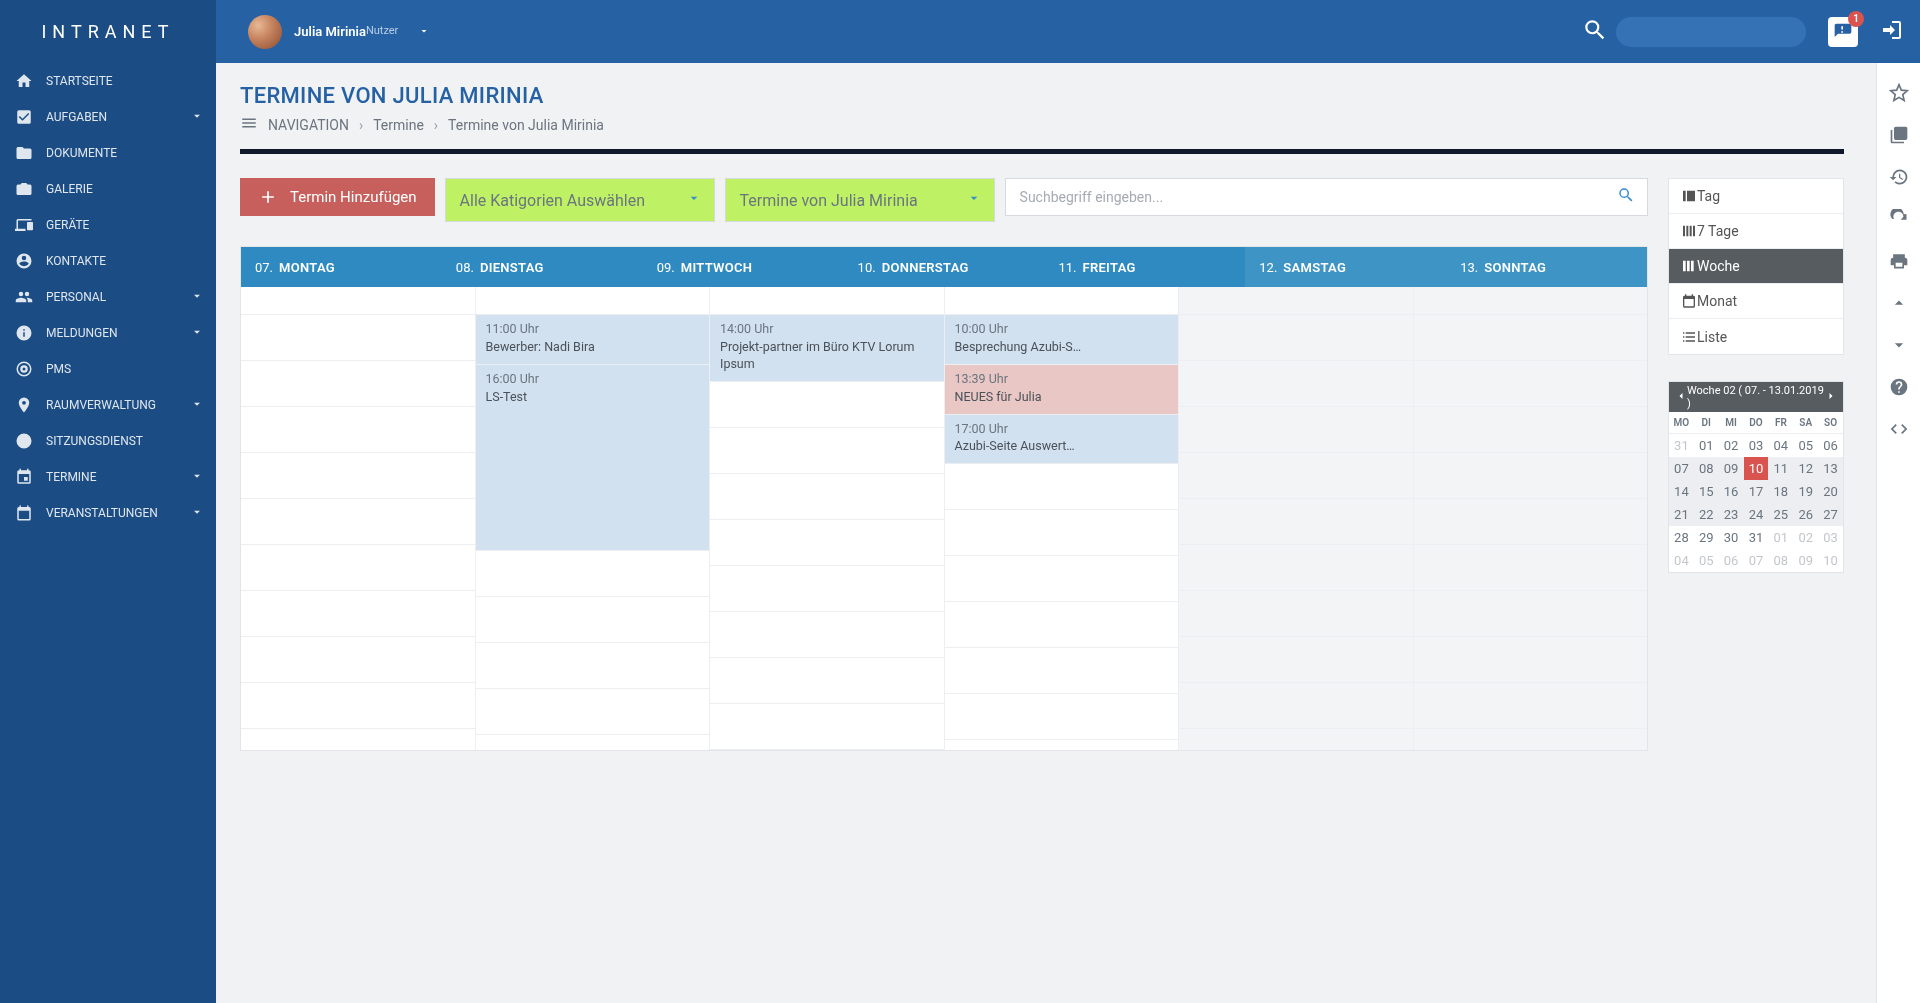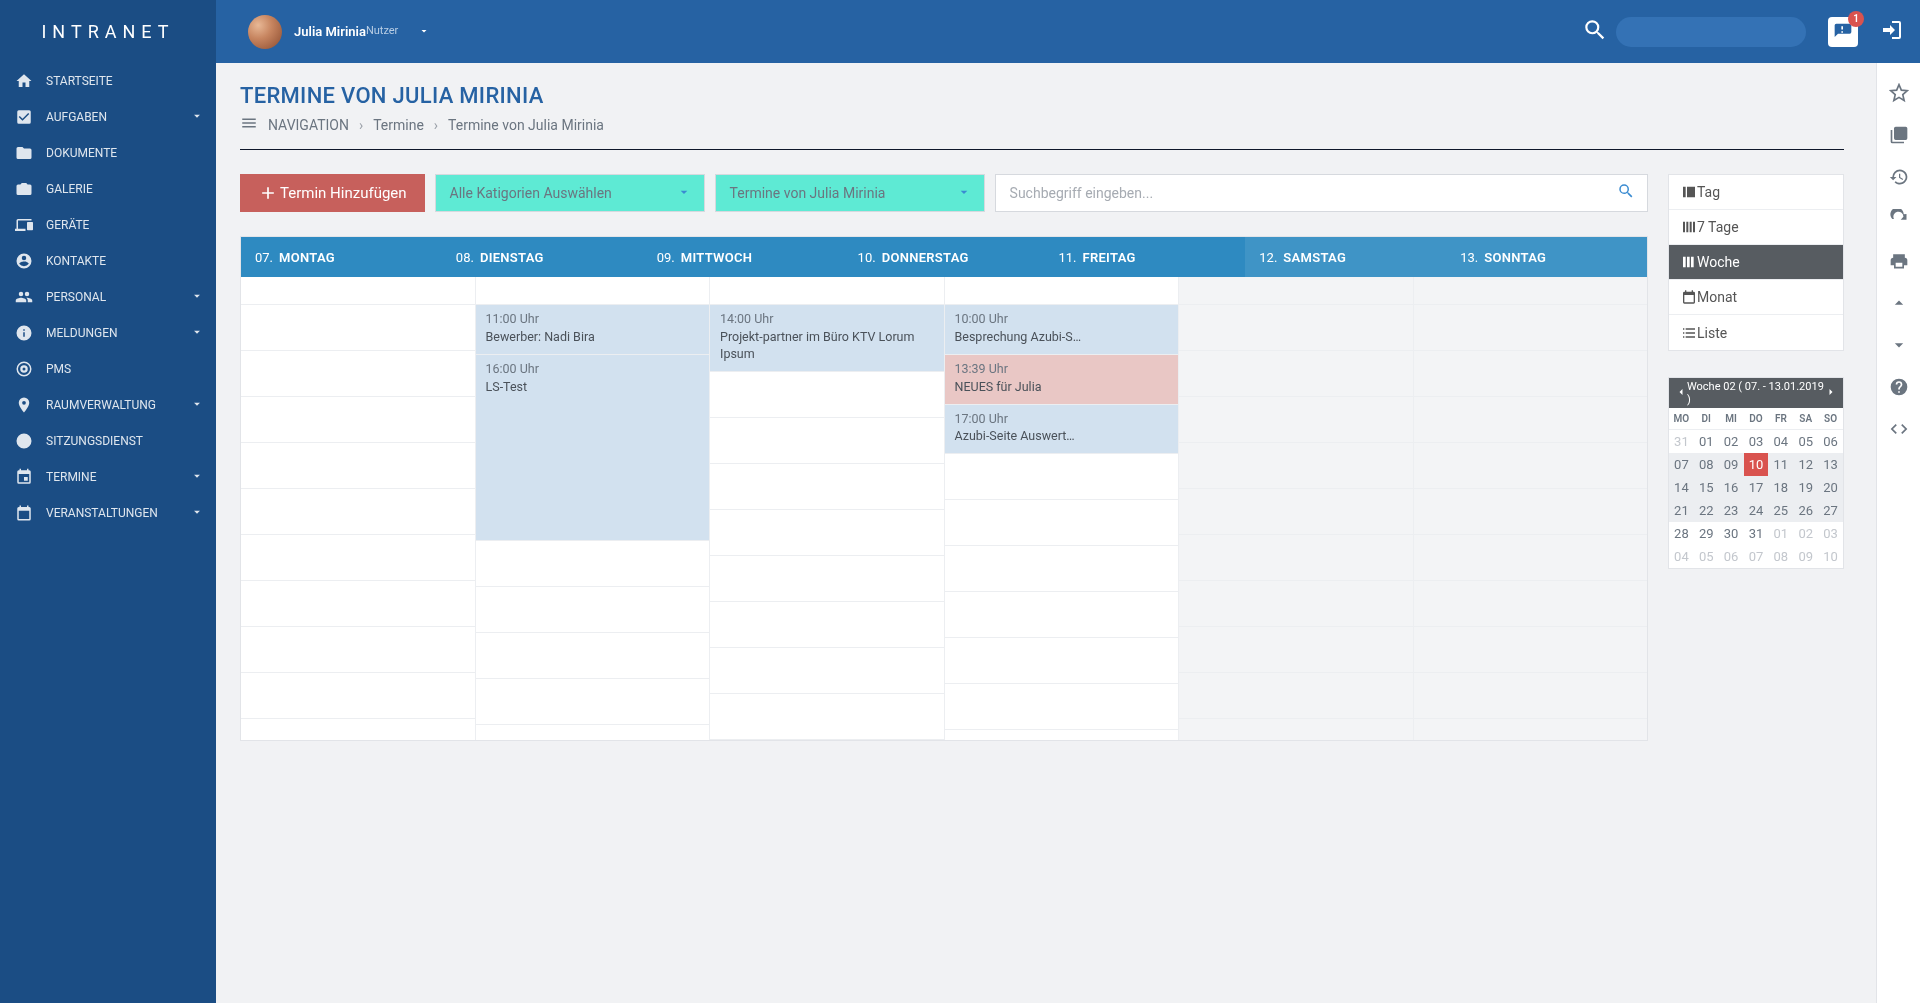--- a/index.html
+++ b/index.html
@@ -31,30 +31,30 @@
 .alert-btn{position:relative;margin-left:22px;width:30px;height:30px;background:#fff;border-radius:4px;display:flex;align-items:center;justify-content:center;cursor:pointer}
 .alert-btn svg{width:20px;height:20px;fill:#2662a3}
 .alert-badge{position:absolute;top:-6px;right:-6px;width:16px;height:16px;background:#d9534f;color:#fff;font-size:10px;border-radius:50%;display:flex;align-items:center;justify-content:center;font-weight:600}
 .logout-btn{margin-left:22px;cursor:pointer}
 .logout-btn svg{width:24px;height:24px;fill:#fff}
 
 
 .content-wrap{flex:1;display:flex;min-height:0}
 .content{flex:1;padding:20px 32px 20px 24px;overflow:auto;min-width:0}
 .page-title{color:#2662a3;font-size:22px;font-weight:500;letter-spacing:0.3px;margin-bottom:6px}
-.breadcrumb{display:flex;align-items:center;gap:10px;font-size:14px;color:#6b7580;padding-bottom:14px;border-bottom:1px solid #0f172a}
+.breadcrumb{display:flex;align-items:center;gap:10px;font-size:14px;color:#6b7580;padding-bottom:14px;border-bottom:5px solid #0f172a}
 .breadcrumb svg{width:18px;height:18px;fill:#6b7580}
 .bc-sep{color:#9aa0a8}
 .bc-item{cursor:pointer}
 
 
 .toolbar{display:flex;gap:10px;margin-top:24px;align-items:stretch}
-.btn-add{background:#c7605c;color:#fff;height:38px;padding:8px 18px;display:flex;align-items:center;gap:2px;font-size:15px;cursor:pointer;border:none}
+.btn-add{background:#c7605c;color:#fff;height:38px;padding:8px 18px;display:flex;align-items:center;gap:12px;font-size:15px;cursor:pointer;border:none}
 .btn-add svg{width:20px;height:20px;fill:#fff}
-.select-box{flex:none;width:270px;height:38px;border:1px solid #d6d9de;background:#5eead4;display:flex;align-items:center;padding:0 14px;font-size:14px;color:#6b7580;position:relative;cursor:pointer}
+.select-box{flex:none;width:270px;height:44px;border:1px solid #d6d9de;background:#bef264;display:flex;align-items:center;padding:0 14px;font-size:16px;color:#6b7580;position:relative;cursor:pointer}
 .select-box .sel-arrow{position:absolute;right:12px}
 .select-box .sel-arrow svg{width:16px;height:16px;fill:#3a8bd1}
 .search-box{flex:1;height:38px;border:1px solid #d6d9de;background:#fff;display:flex;align-items:center;position:relative}
 .search-box input{flex:1;border:none;outline:none;height:100%;padding:0 14px;font-size:14px;color:#555;background:transparent}
 .search-box input::placeholder{color:#a6abb2}
 .search-box .sb-icon{position:absolute;right:12px}
 .search-box .sb-icon svg{width:18px;height:18px;fill:#3a8bd1}
 
 
 .cal{margin-top:24px;border:1px solid #e2e4e8;background:#fff}

